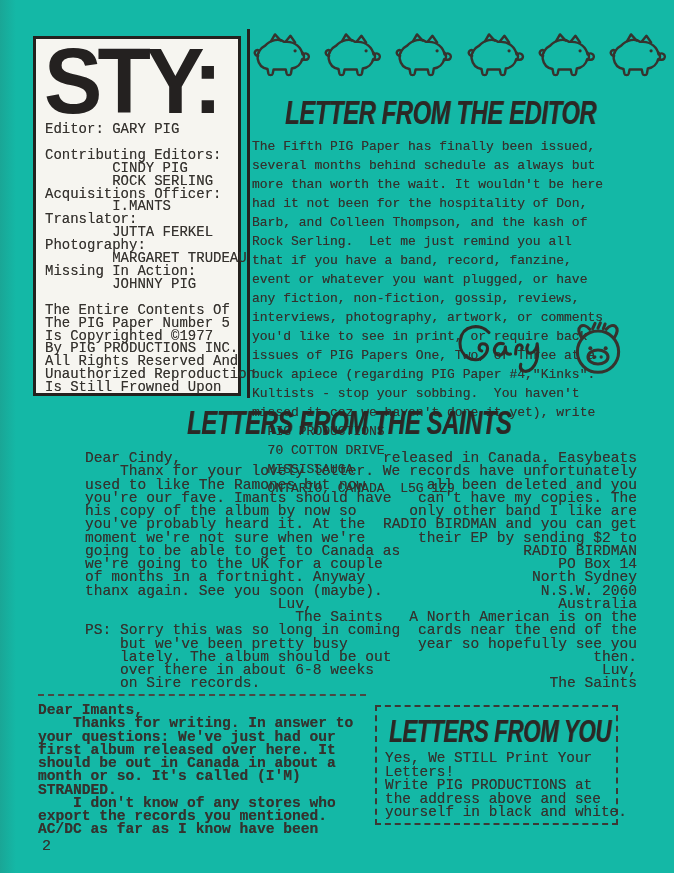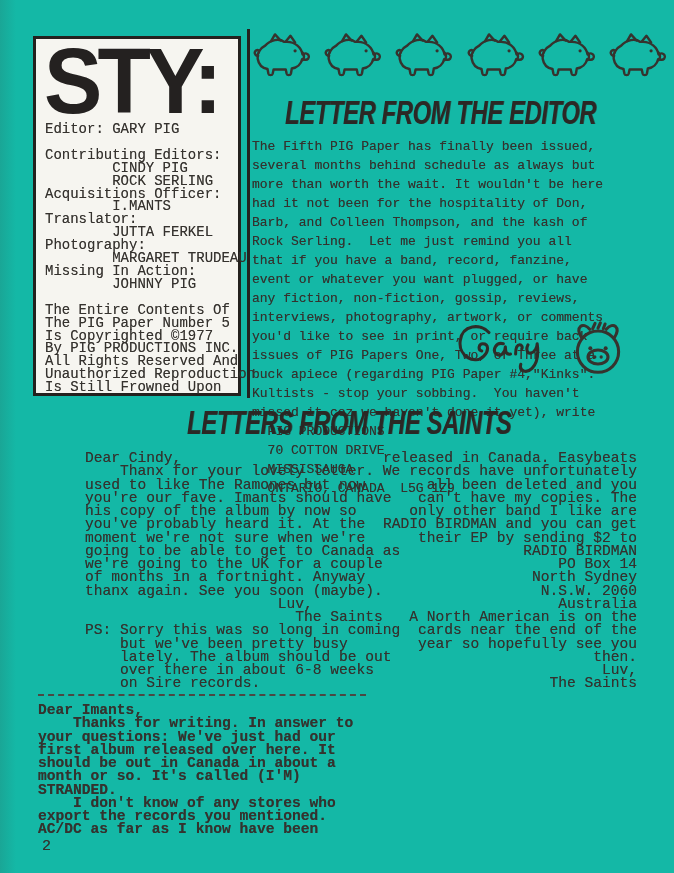--- a/index.html
+++ b/index.html
@@ -235,16 +235,24 @@
    North Sydney
    N.S.W. 2060
    Australia
 A North American is on the
 cards near the end of the
 year so hopefully see you
 then.
                 Luv,
                  The Saints</pre>
 
+  <div class="lfy-box">
+    <div class="h-lfy">LETTERS FROM YOU</div>
+    <pre class="typew lfy-body">Yes, We STILL Print Your
+Letters!
+Write PIG PRODUCTIONS at
+the address above and see
+yourself in black and white.</pre>
+  </div>
 
   <div class="typew page-number">2</div>
 
 </div>
 
 </body></html>

